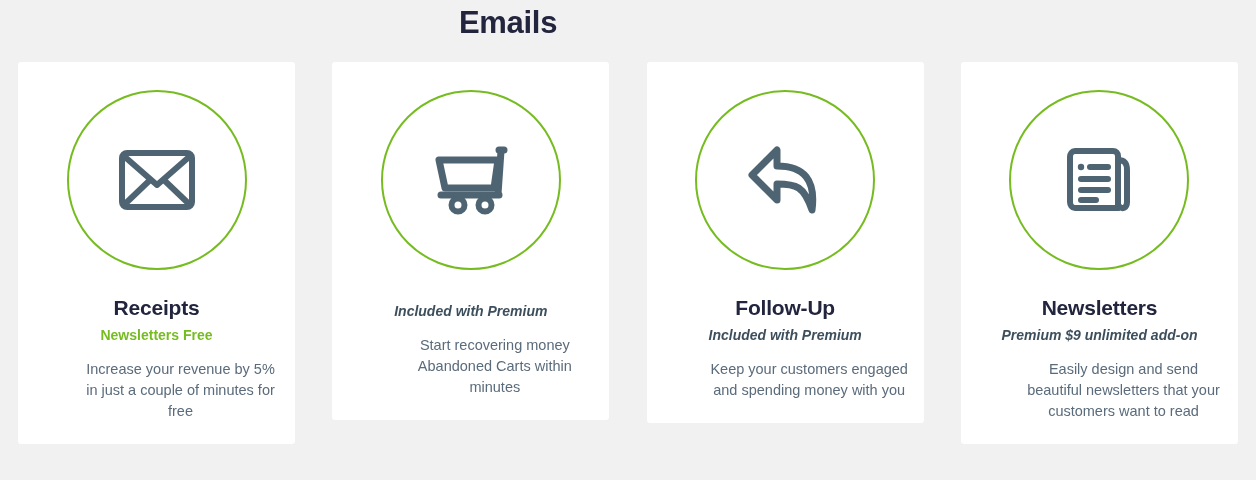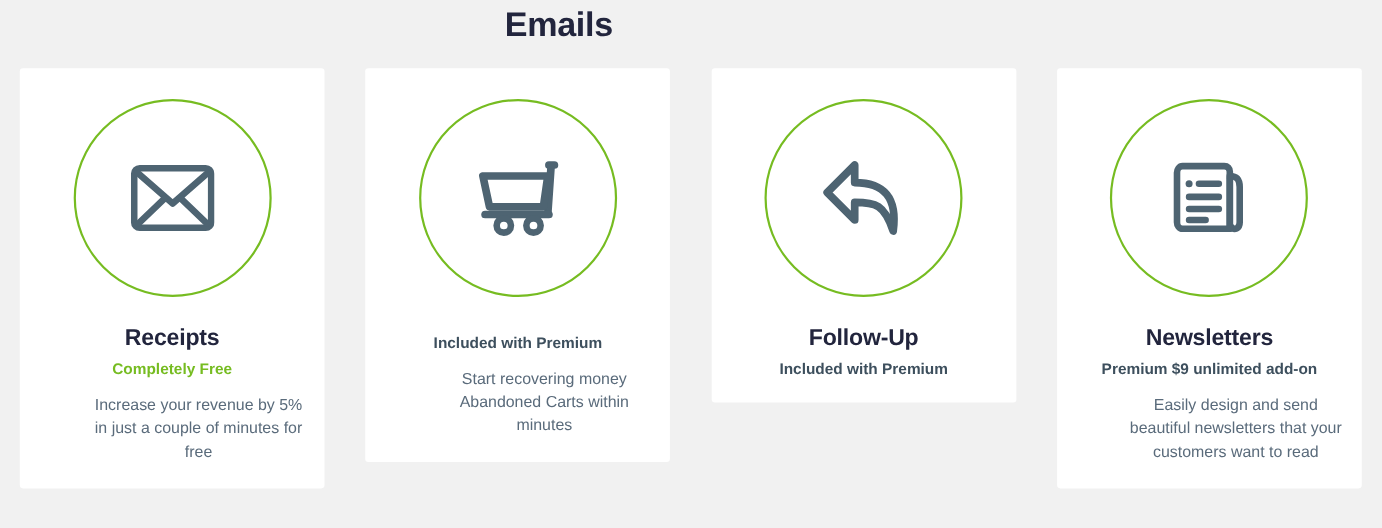--- a/index.html
+++ b/index.html
@@ -69,21 +69,21 @@
     line-height: 1.15;
   }
   .card-subtitle {
     font-size: 14px;
     font-weight: bold;
     text-align: center;
     margin-top: 7px;
     line-height: 1.2;
   }
   .subtitle-green { color: #76bc21; }
-  .subtitle-dark  { color: #3d4f5d; }
+  .subtitle-dark  { color: #3d4f5d; font-style: italic; }
   .card-desc {
     font-size: 14.5px;
     color: #5a6b7b;
     text-align: center;
     line-height: 1.45;
     margin-top: 15px;
     max-width: 240px;
     margin-left: 48px;
   }
 </style>
@@ -99,21 +99,21 @@
       <span>
         <svg width="76" height="60" viewBox="0 0 76 60">
           <rect x="3" y="3" width="70" height="54" rx="5" ry="5" fill="none" stroke="#4e6472" stroke-width="6"></rect>
           <path d="M6 7 L38 35 L70 7" fill="none" stroke="#4e6472" stroke-width="6" stroke-linecap="round" stroke-linejoin="round"></path>
           <path d="M7 53 L30 31" fill="none" stroke="#4e6472" stroke-width="6" stroke-linecap="round"></path>
           <path d="M69 53 L46 31" fill="none" stroke="#4e6472" stroke-width="6" stroke-linecap="round"></path>
         </svg>
       </span>
     </div>
     <div class="card-title">Receipts</div>
-    <div class="card-subtitle subtitle-green">Completely Free</div>
+    <div class="card-subtitle subtitle-green">Newsletters Free</div>
     <div class="card-desc">Increase your revenue by 5% in just a couple of minutes for free</div>
   </div>
 
   <div class="card">
     <div class="icon-ring">
       <span>
         <svg width="76" height="72" viewBox="0 0 76 72">
           <path d="M66 6 L71 6" fill="none" stroke="#4e6472" stroke-width="7" stroke-linecap="round"></path>
           <path d="M68 7 L65 50" fill="none" stroke="#4e6472" stroke-width="7" stroke-linecap="round" stroke-linejoin="round"></path>
           <path d="M6 16 L65 16 L61 44 L12 44 Z" fill="none" stroke="#4e6472" stroke-width="7" stroke-linejoin="round"></path>
@@ -130,20 +130,21 @@
   <div class="card">
     <div class="icon-ring">
       <span>
         <svg width="78" height="72" viewBox="0 0 78 72">
           <path d="M31 6 L31 22 C58 22 70 36 66 66 C58 42 50 40 31 40 L31 56 L6 31 Z" fill="none" stroke="#4e6472" stroke-width="7" stroke-linejoin="round" stroke-linecap="round"></path>
         </svg>
       </span>
     </div>
     <div class="card-title">Follow-Up</div>
     <div class="card-subtitle subtitle-dark">Included with Premium</div>
+    <div class="card-desc">Keep your customers engaged and spending money with you</div>
   </div>
 
   <div class="card">
     <div class="icon-ring">
       <span>
         <svg width="72" height="68" viewBox="0 0 72 68">
           <path d="M55 14 C62 14 64 18 64 24 L64 56 C64 62 59 64 56 60" fill="none" stroke="#4e6472" stroke-width="6" stroke-linecap="round" stroke-linejoin="round"></path>
           <path d="M55 16 L55 62" fill="none" stroke="#4e6472" stroke-width="6" stroke-linecap="round"></path>
           <path d="M12 5 L50 5 C53 5 55 7 55 10 L55 62 L12 62 C9 62 7 59 7 56 L7 11 C7 8 9 5 12 5 Z" fill="none" stroke="#4e6472" stroke-width="6" stroke-linejoin="round"></path>
           <circle cx="18" cy="21" r="3.2" fill="#4e6472"></circle>

